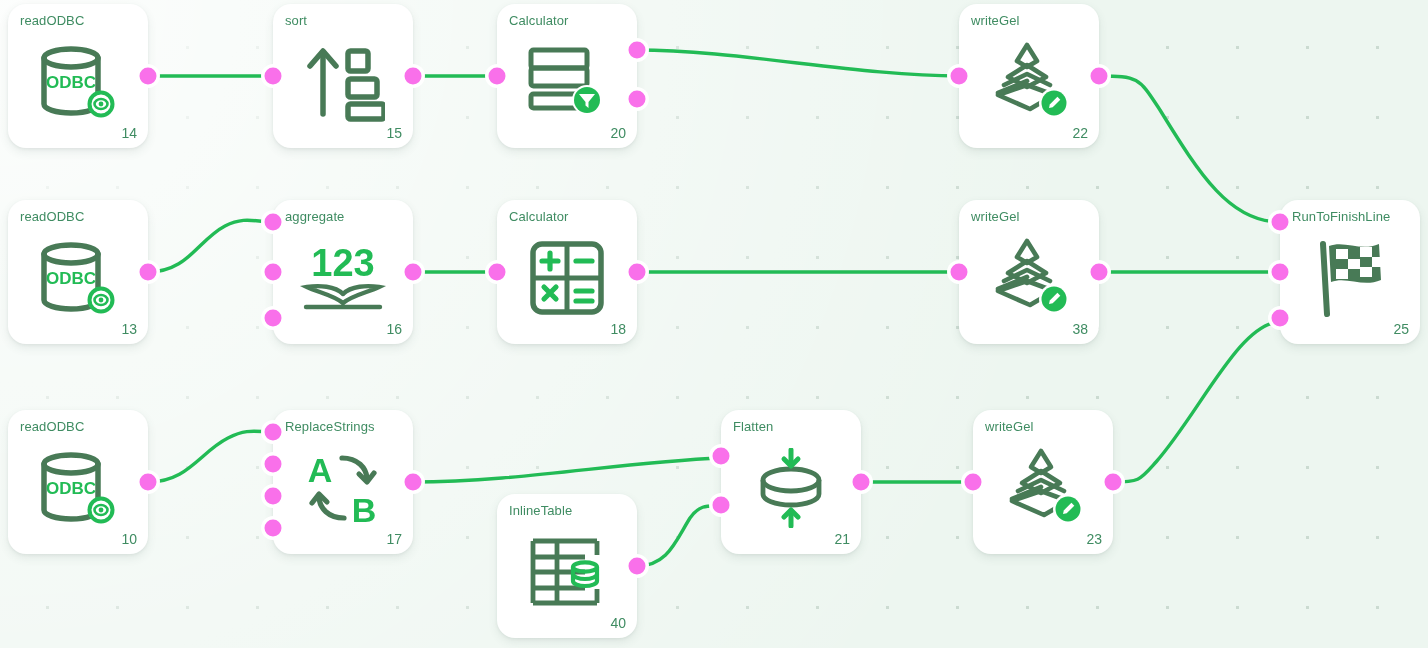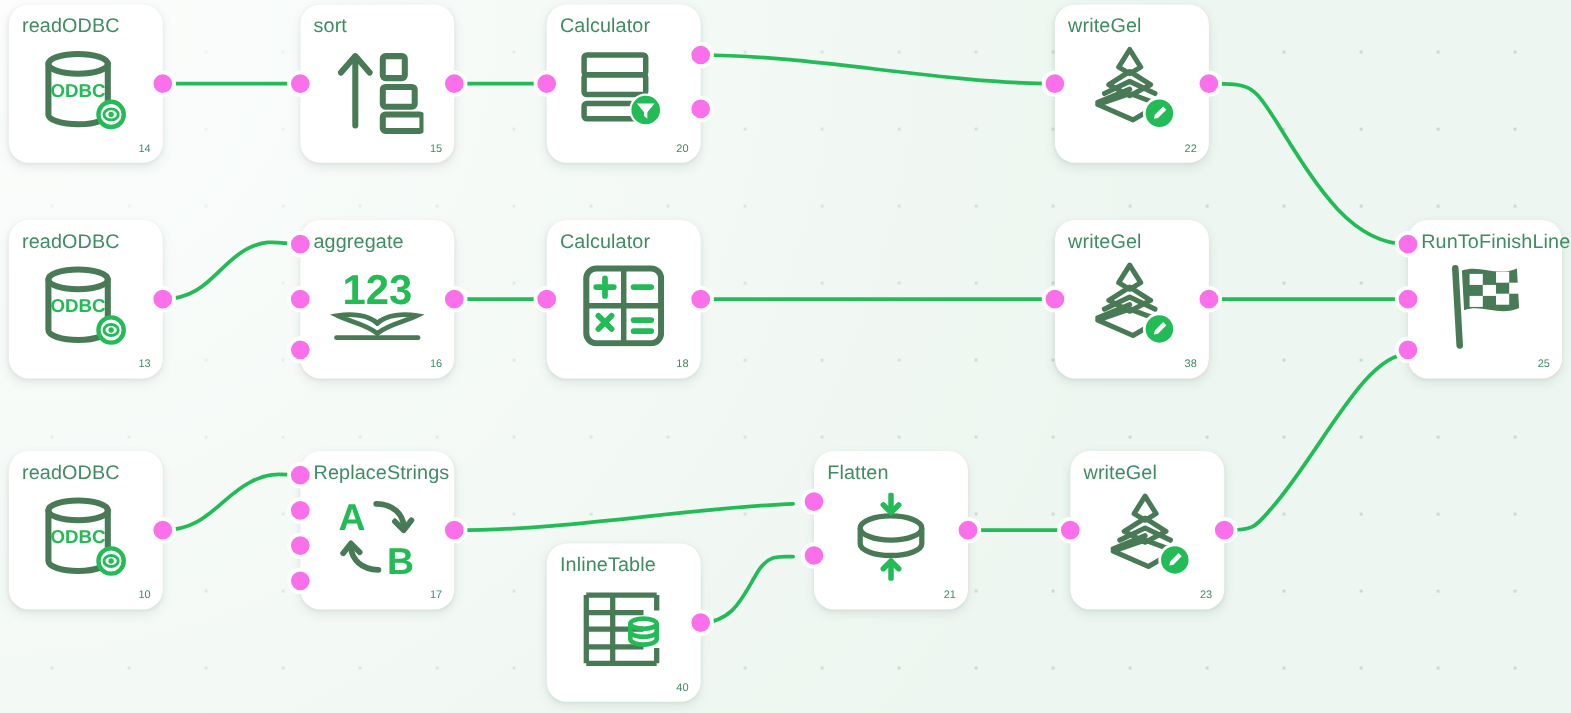--- a/index.html
+++ b/index.html
@@ -22,25 +22,25 @@
   .edge{fill:none;stroke:#22bb55;stroke-width:3.4;stroke-linecap:round;}
 
   
   .node{
     position:absolute;width:140px;height:144px;
     background:#ffffff;border-radius:18px;
     box-shadow:0 4px 10px rgba(60,90,75,0.10),0 1px 3px rgba(60,90,75,0.08);
   }
   .node-label{
     position:absolute;left:12px;top:9px;
-    font-size:18px;color:#3f8c62;letter-spacing:.1px;white-space:nowrap;
+    font-size:13px;color:#3f8c62;letter-spacing:.1px;white-space:nowrap;
   }
   .node-num{
     position:absolute;right:11px;bottom:7px;
-    font-size:10px;color:#3f8c62;
+    font-size:14px;color:#3f8c62;
   }
   .node-icon{
     position:absolute;left:0;right:0;top:30px;height:96px;
     display:flex;align-items:center;justify-content:center;
   }
   .node-icon svg{display:block;}
 
   
   .port{
     position:absolute;width:17px;height:17px;border-radius:50%;
@@ -296,21 +296,21 @@
       <g fill="none" stroke="#22bb55" stroke-width="4.2">
         <ellipse cx="58" cy="30" rx="12" ry="4.6"></ellipse>
         <path d="M46 30 V44 C46 47 52 49 58 49 C64 49 70 47 70 44 V30"></path>
         <path d="M46 37 C46 40 52 42 58 42 C64 42 70 40 70 37"></path>
       </g>
     </svg>
         </div>
         <div class="node-num">40</div>
         <div class="port" style="left: 140px; top: 72px;"></div>
       </div>
-      <div class="node" style="left: 740px; top: 410px;">
+      <div class="node" style="left: 721px; top: 410px;">
         <div class="node-label">Flatten</div>
         <div class="node-icon">
     <svg width="82" height="80" viewBox="0 0 82 80">
       <g fill="none" stroke="#487a56" stroke-width="4.8" stroke-linejoin="round">
         <ellipse cx="41" cy="32" rx="28" ry="11"></ellipse>
         <path d="M13 32 V46 C13 52 25 57 41 57 C57 57 69 52 69 46 V32"></path>
       </g>
       <g fill="none" stroke="#22bb55" stroke-width="5" stroke-linecap="round" stroke-linejoin="round">
         <path d="M41 2 V17"></path>
               <path d="M34 11 L41 18 L48 11"></path>

